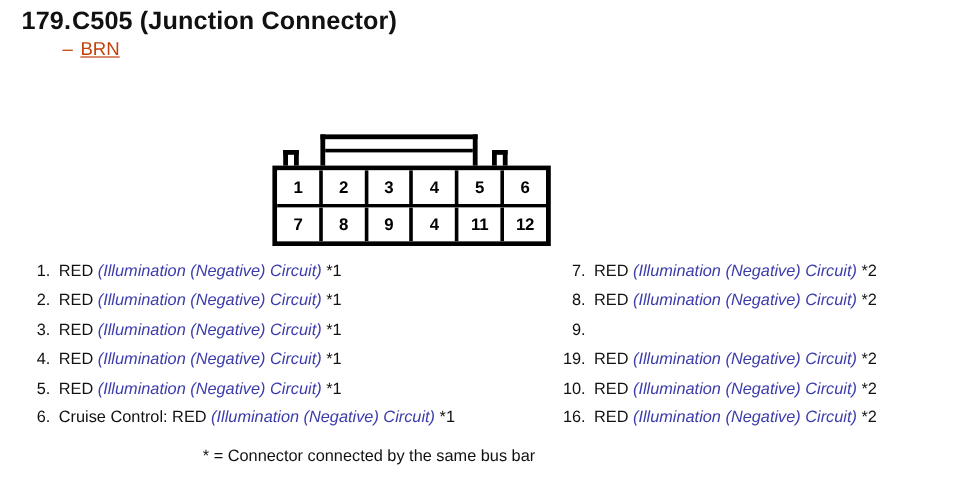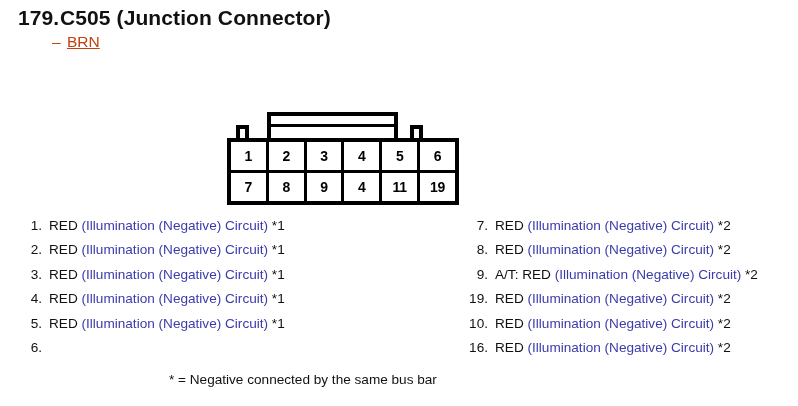--- a/index.html
+++ b/index.html
@@ -164,20 +164,21 @@
     padding-right: 7px;
     flex: 0 0 auto;
     color: #111111;
   }
   .term-body {
     flex: 0 0 auto;
     color: #111111;
   }
   .circuit {
     color: #3b3bab;
+    font-style: italic;
   }
   .sup {
     color: #111111;
   }
 
   
   #footnote {
     position: absolute;
     left: 169px;
     top: 372px;
@@ -223,21 +224,21 @@
         <div class="cell">5</div>
         <div class="cell">6</div>
       </div>
 
       <div class="grid-row">
         <div class="cell">7</div>
         <div class="cell">8</div>
         <div class="cell">9</div>
         <div class="cell">4</div>
         <div class="cell">11</div>
-        <div class="cell">19</div>
+        <div class="cell">12</div>
       </div>
 
     </div>
   </div>
 
 </div>
 
 <div class="term-col" id="col-left">
 
   <div class="term-row">
@@ -260,51 +261,51 @@
     <span class="term-body"><span>RED </span><span class="circuit">(Illumination (Negative) Circuit)</span><span class="sup"> *1</span></span>
   </div>
 
   <div class="term-row">
     <span class="term-num">5.</span>
     <span class="term-body"><span>RED </span><span class="circuit">(Illumination (Negative) Circuit)</span><span class="sup"> *1</span></span>
   </div>
 
   <div class="term-row">
     <span class="term-num">6.</span>
+    <span class="term-body"><span>Cruise Control: RED </span><span class="circuit">(Illumination (Negative) Circuit)</span><span class="sup"> *1</span></span>
   </div>
 
 </div>
 
 <div class="term-col" id="col-right">
 
   <div class="term-row">
     <span class="term-num">7.</span>
     <span class="term-body"><span>RED </span><span class="circuit">(Illumination (Negative) Circuit)</span><span class="sup"> *2</span></span>
   </div>
 
   <div class="term-row">
     <span class="term-num">8.</span>
     <span class="term-body"><span>RED </span><span class="circuit">(Illumination (Negative) Circuit)</span><span class="sup"> *2</span></span>
   </div>
 
   <div class="term-row">
     <span class="term-num">9.</span>
-    <span class="term-body"><span>A/T: RED </span><span class="circuit">(Illumination (Negative) Circuit)</span><span class="sup"> *2</span></span>
   </div>
 
   <div class="term-row">
     <span class="term-num">19.</span>
     <span class="term-body"><span>RED </span><span class="circuit">(Illumination (Negative) Circuit)</span><span class="sup"> *2</span></span>
   </div>
 
   <div class="term-row">
     <span class="term-num">10.</span>
     <span class="term-body"><span>RED </span><span class="circuit">(Illumination (Negative) Circuit)</span><span class="sup"> *2</span></span>
   </div>
 
   <div class="term-row">
     <span class="term-num">16.</span>
     <span class="term-body"><span>RED </span><span class="circuit">(Illumination (Negative) Circuit)</span><span class="sup"> *2</span></span>
   </div>
 
 </div>
 
-<div id="footnote">* = Negative connected by the same bus bar</div>
+<div id="footnote">* = Connector connected by the same bus bar</div>
 
 </body></html>

